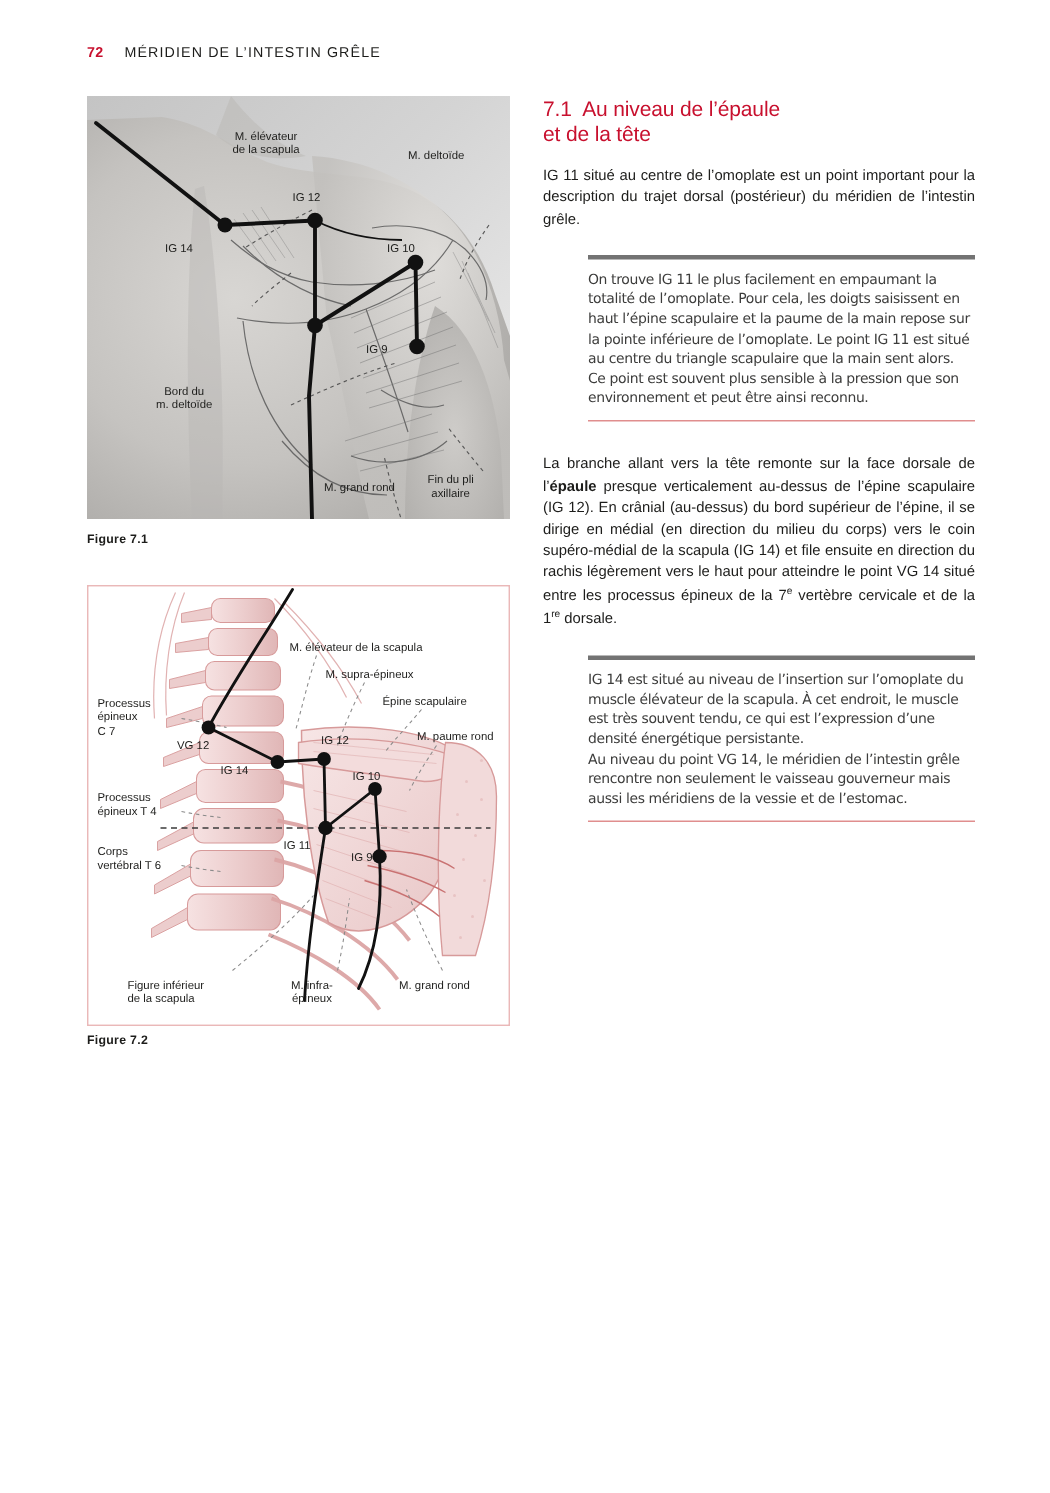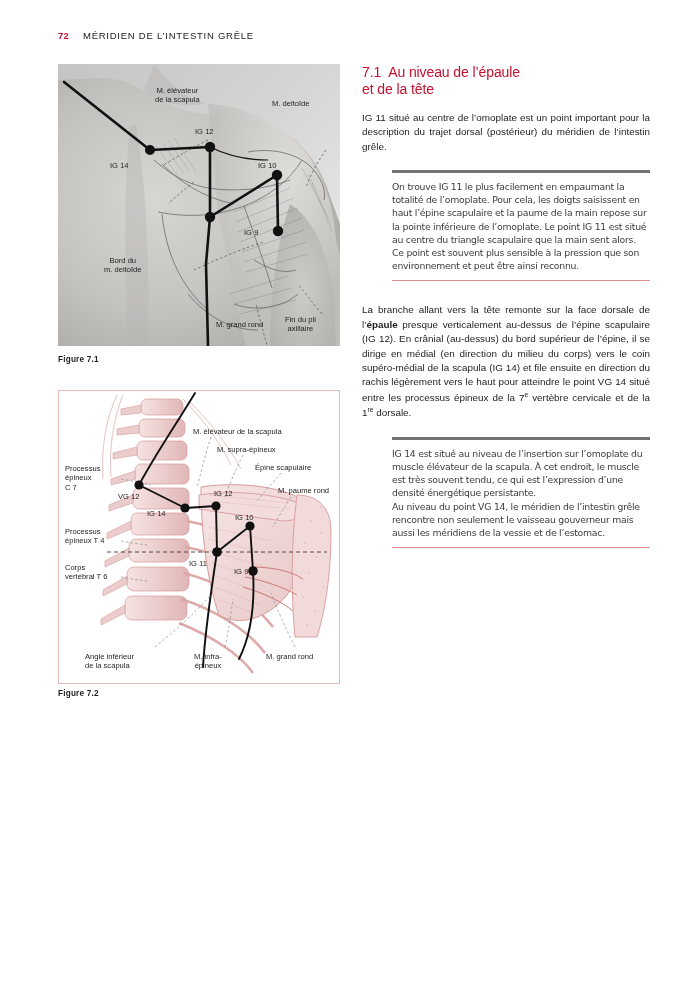--- a/index.html
+++ b/index.html
@@ -329,21 +329,21 @@
     <span class="figlabel" style="left:59px;top:101px;">VG 12</span>
     <span class="figlabel" style="left:155px;top:98px;">IG 12</span>
     <span class="figlabel" style="left:88px;top:118px;">IG 14</span>
     <span class="figlabel" style="left:176px;top:122px;">IG 10</span>
     <span class="figlabel" style="left:6px;top:136px;">Processus
 épineux T 4</span>
     <span class="figlabel" style="left:130px;top:168px;">IG 11</span>
     <span class="figlabel" style="left:175px;top:176px;">IG 9</span>
     <span class="figlabel" style="left:6px;top:172px;">Corps
 vertébral T 6</span>
-    <span class="figlabel" style="left:26px;top:261px;">Angle inférieur
+    <span class="figlabel" style="left:26px;top:261px;">Figure inférieur
 de la scapula</span>
     <span class="figlabel" style="left:135px;top:261px;text-align:center;">M. infra-
 épineux</span>
     <span class="figlabel" style="left:207px;top:261px;">M. grand rond</span>
   </div>
   <div class="figcap" id="fig2cap">Figure 7.2</div>
 
   <div class="col-right">
 
     <h2 class="sect">

